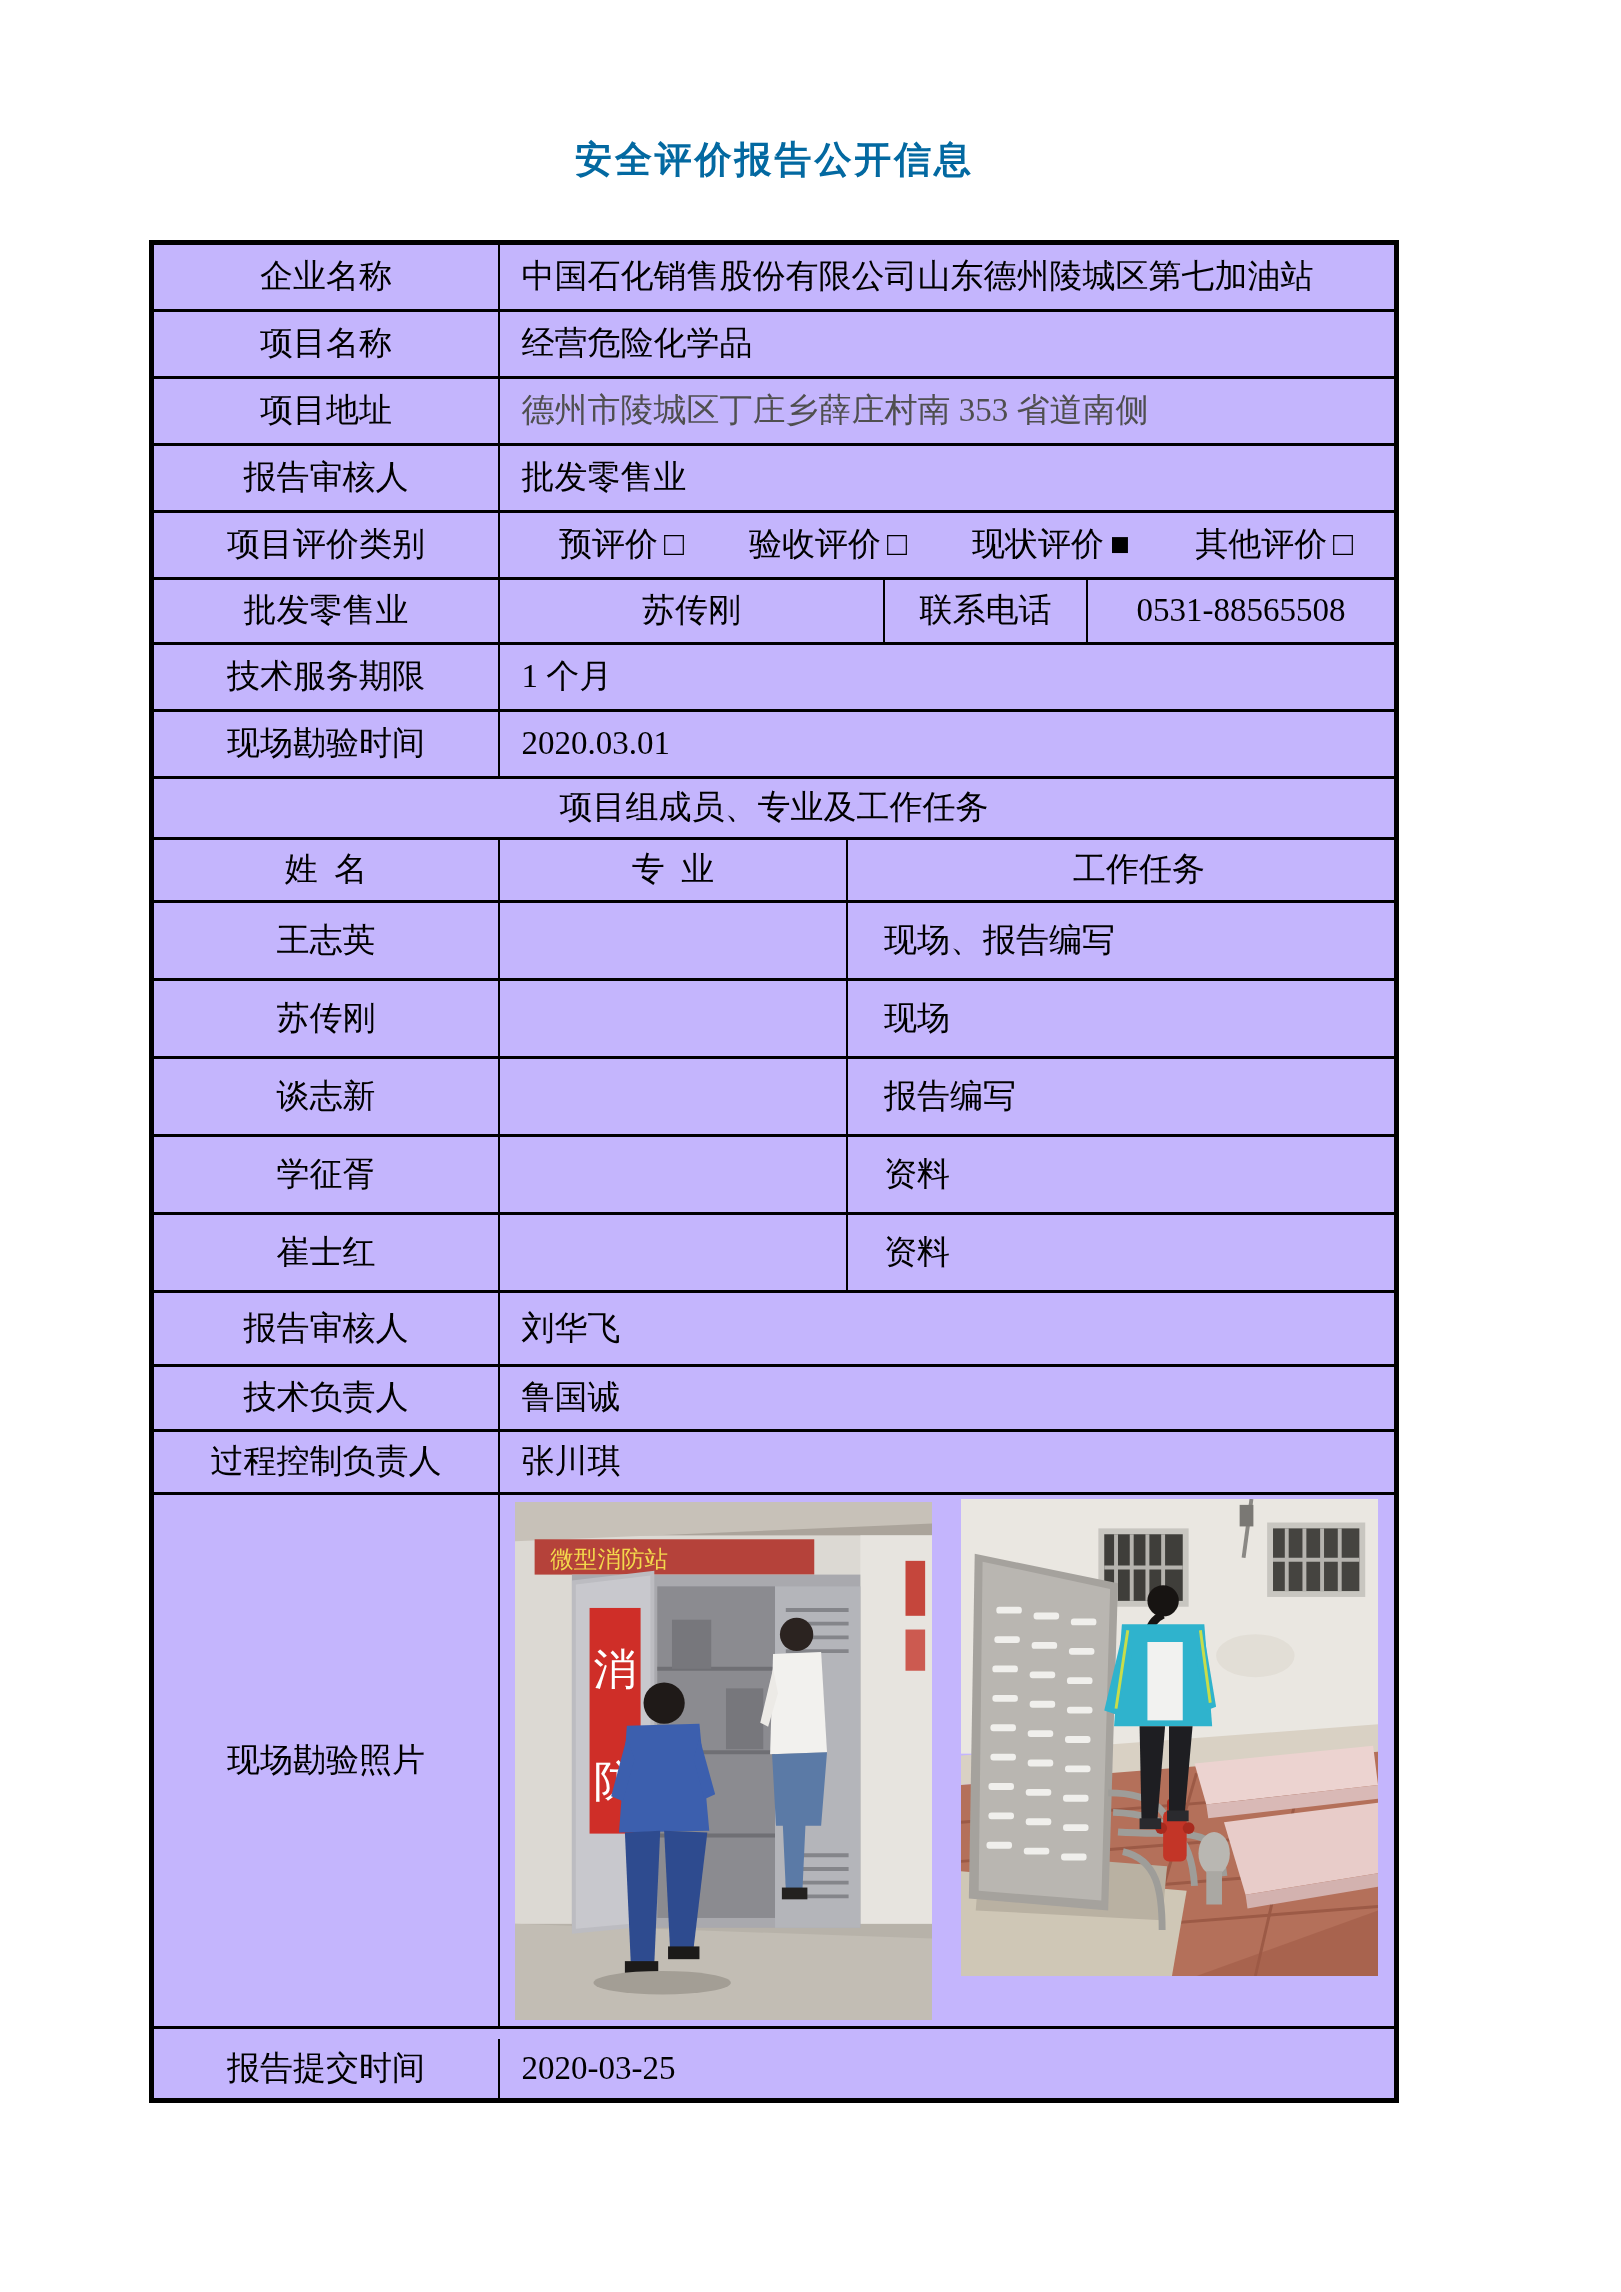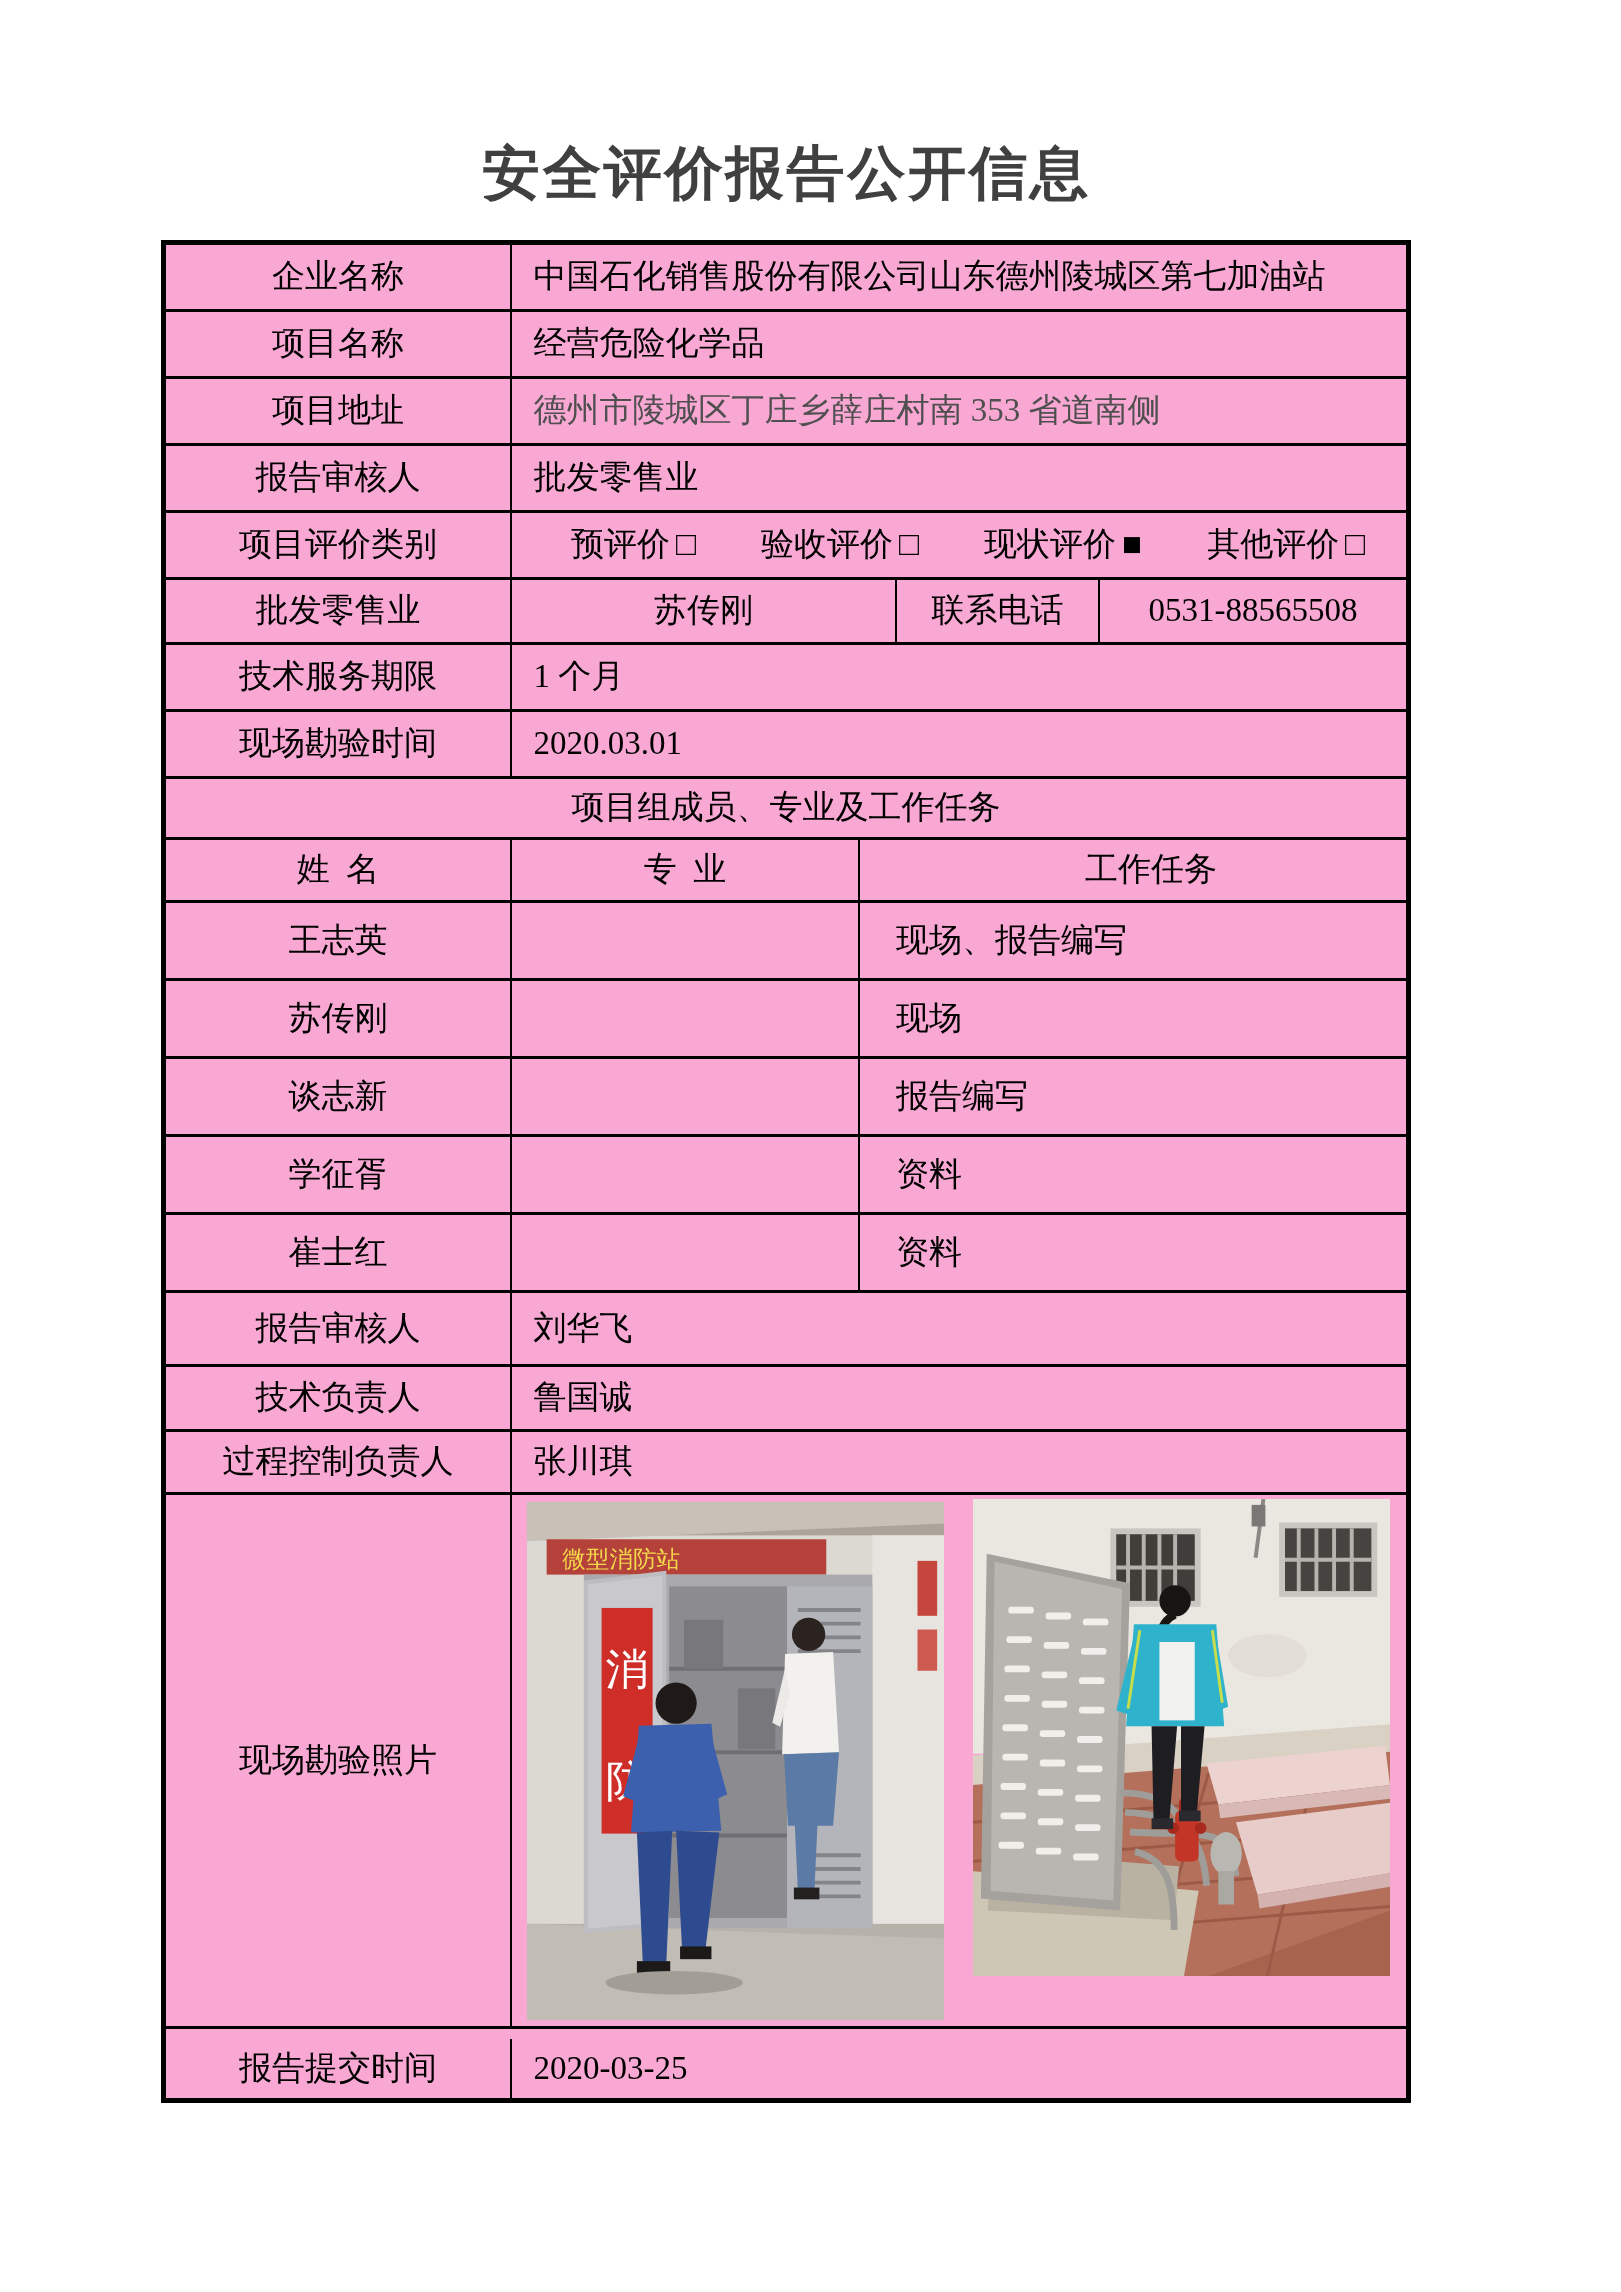--- a/index.html
+++ b/index.html
@@ -5,30 +5,30 @@
   html,body{margin:0;padding:0;background:#ffffff;}
   .page{
     position:relative;
     width:1621px;height:2293px;
     background:#ffffff;
     font-family:"Liberation Serif","DejaVu Serif",serif;
     color:#000;
     overflow:hidden;
   }
   .doc-title{
-    position:absolute;top:135px;left:12px;width:1549px;
+    position:absolute;top:135px;left:0;width:1549px;
     text-align:center;
-    font-size:58px;font-weight:bold;letter-spacing:2.9px;
-    color:#404040;
+    font-size:37px;font-weight:bold;letter-spacing:2.9px;
+    color:#0369a1;
   }
   .tbl{
-    position:absolute;left:161px;top:240px;width:1250px;
+    position:absolute;left:149px;top:240px;width:1250px;
     border:5.9px solid #000;
     box-sizing:border-box;
-    background:#f9a8d4;
+    background:#c4b5fd;
   }
   .row{display:flex;border-bottom:3.9px solid #000;box-sizing:border-box;}
   .row:last-child{border-bottom:none;margin-top:10px;}
   .cell{
     box-sizing:border-box;
     display:flex;align-items:center;
     font-size:33px;line-height:1.25;
     border-right:2.9px solid #000;
   }
   .cell:last-child{border-right:none;}

